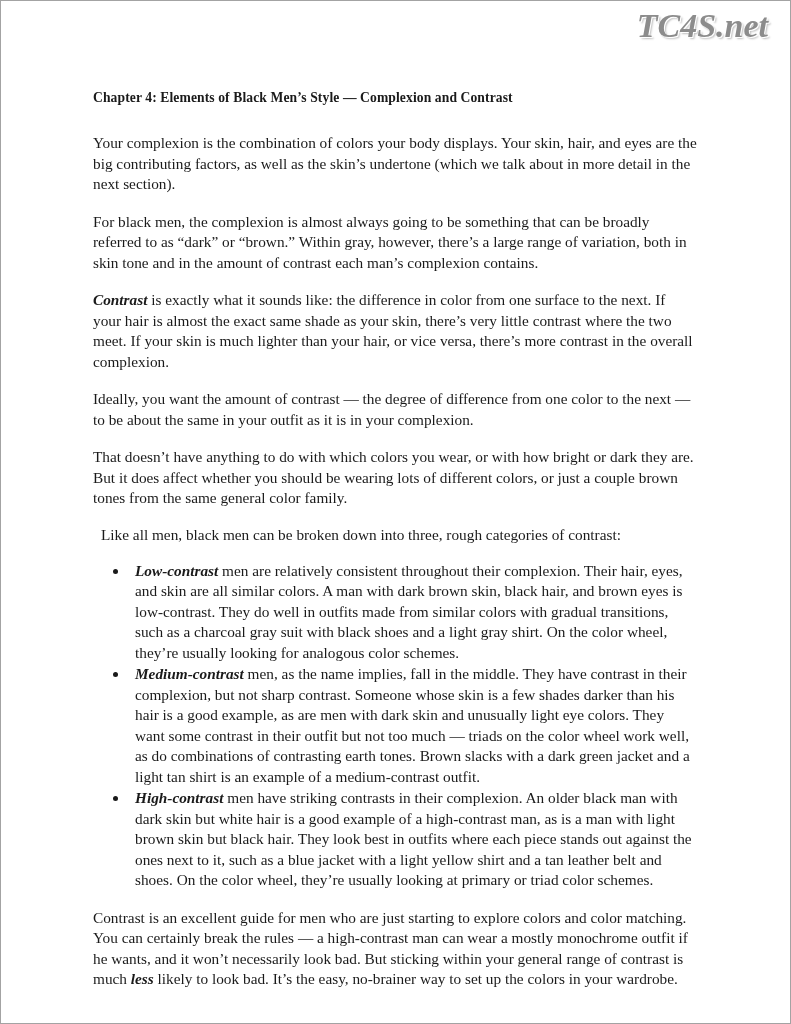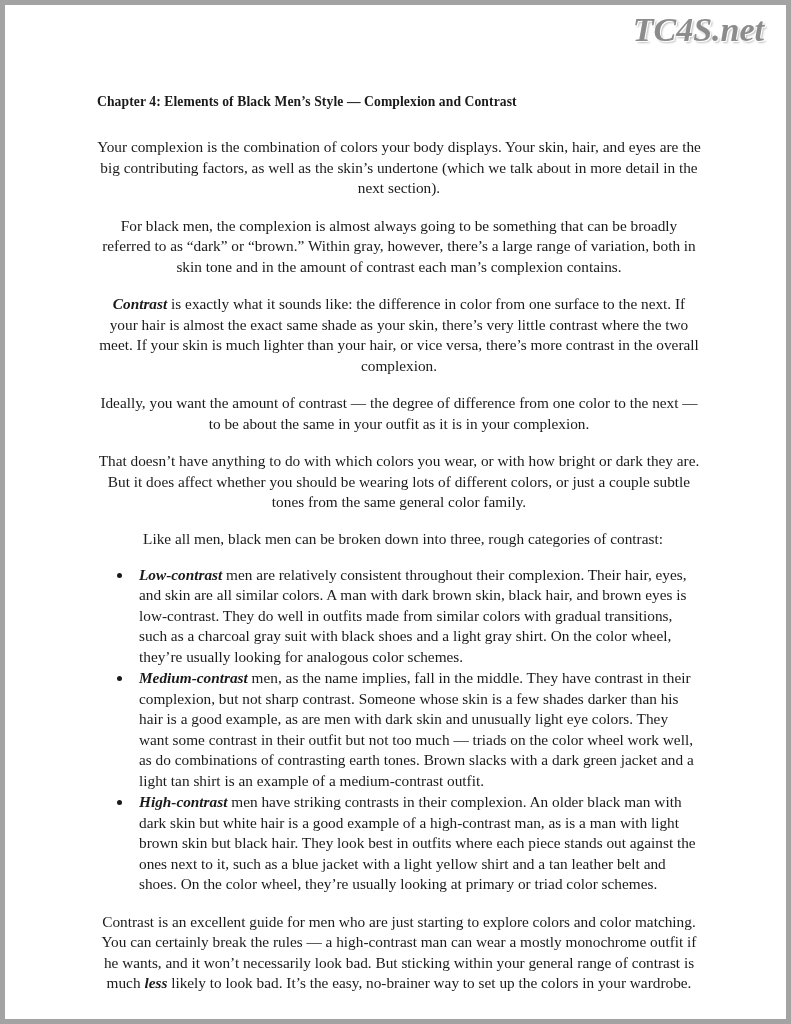--- a/index.html
+++ b/index.html
@@ -12,21 +12,21 @@
     background: #ffffff;
     font-family: "Liberation Serif", serif;
     position: relative;
     overflow: hidden;
   }
   .page {
     position: relative;
     width: 791px;
     height: 1024px;
     box-sizing: border-box;
-    border: 5px solid #a3a3a3;
+    border: 1px solid #a3a3a3;
     background: #ffffff;
   }
   .watermark-top {
     position: absolute;
     top: 6px;
     right: 22px;
     font-family: "Liberation Serif", serif;
     font-size: 34px;
     font-weight: bold;
     font-style: italic;
@@ -68,21 +68,20 @@
     text-align: left;
   }
   .chapter-title {
     font-weight: bold;
     font-size: 13.6px;
     margin: 0 0 26px 0;
     letter-spacing: 0.1px;
   }
   p.body-para {
     margin: 0 0 17px 0;
-    text-align: center;
   }
   p.body-para.tight {
     margin-bottom: 15px;
     margin-left: 8px;
   }
   ul.contrast-list {
     margin: 8px 0 17px 0;
     padding-left: 36px;
     list-style-type: disc;
   }
@@ -111,21 +110,21 @@
     <div class="chapter-title">Chapter 4: Elements of Black Men’s Style — Complexion and Contrast</div>
 
     <p class="body-para">Your complexion is the combination of colors your body displays. Your skin, hair, and eyes are the big contributing factors, as well as the skin’s undertone (which we talk about in more detail in the next section).</p>
 
     <p class="body-para">For black men, the complexion is almost always going to be something that can be broadly referred to as “dark” or “brown.” Within gray, however, there’s a large range of variation, both in skin tone and in the amount of contrast each man’s complexion contains.</p>
 
     <p class="body-para"><span class="ital">Contrast</span><span> is exactly what it sounds like: the difference in color from one surface to the next. If your hair is almost the exact same shade as your skin, there’s very little contrast where the two meet. If your skin is much lighter than your hair, or vice versa, there’s more contrast in the overall complexion.</span></p>
 
     <p class="body-para">Ideally, you want the amount of contrast — the degree of difference from one color to the next — to be about the same in your outfit as it is in your complexion.</p>
 
-    <p class="body-para">That doesn’t have anything to do with which colors you wear, or with how bright or dark they are. But it does affect whether you should be wearing lots of different colors, or just a couple subtle tones from the same general color family.</p>
+    <p class="body-para">That doesn’t have anything to do with which colors you wear, or with how bright or dark they are. But it does affect whether you should be wearing lots of different colors, or just a couple brown tones from the same general color family.</p>
 
     <p class="body-para tight">Like all men, black men can be broken down into three, rough categories of contrast:</p>
 
     <ul class="contrast-list">
       <li><span class="term">Low-contrast</span><span> men are relatively consistent throughout their complexion. Their hair, eyes, and skin are all similar colors. A man with dark brown skin, black hair, and brown eyes is low-contrast. They do well in outfits made from similar colors with gradual transitions, such as a charcoal gray suit with black shoes and a light gray shirt. On the color wheel, they’re usually looking for analogous color schemes.</span></li>
       <li><span class="term">Medium-contrast</span><span> men, as the name implies, fall in the middle. They have contrast in their complexion, but not sharp contrast. Someone whose skin is a few shades darker than his hair is a good example, as are men with dark skin and unusually light eye colors. They want some contrast in their outfit but not too much — triads on the color wheel work well, as do combinations of contrasting earth tones. Brown slacks with a dark green jacket and a light tan shirt is an example of a medium-contrast outfit.</span></li>
       <li><span class="term">High-contrast</span><span> men have striking contrasts in their complexion. An older black man with dark skin but white hair is a good example of a high-contrast man, as is a man with light brown skin but black hair. They look best in outfits where each piece stands out against the ones next to it, such as a blue jacket with a light yellow shirt and a tan leather belt and shoes. On the color wheel, they’re usually looking at primary or triad color schemes.</span></li>
     </ul>
 
     <p class="body-para"><span>Contrast is an excellent guide for men who are just starting to explore colors and color matching. You can certainly break the rules — a high-contrast man can wear a mostly monochrome outfit if he wants, and it won’t necessarily look bad. But sticking within your general range of contrast is much </span><span class="ital">less</span><span> likely to look bad. It’s the easy, no-brainer way to set up the colors in your wardrobe.</span></p>

